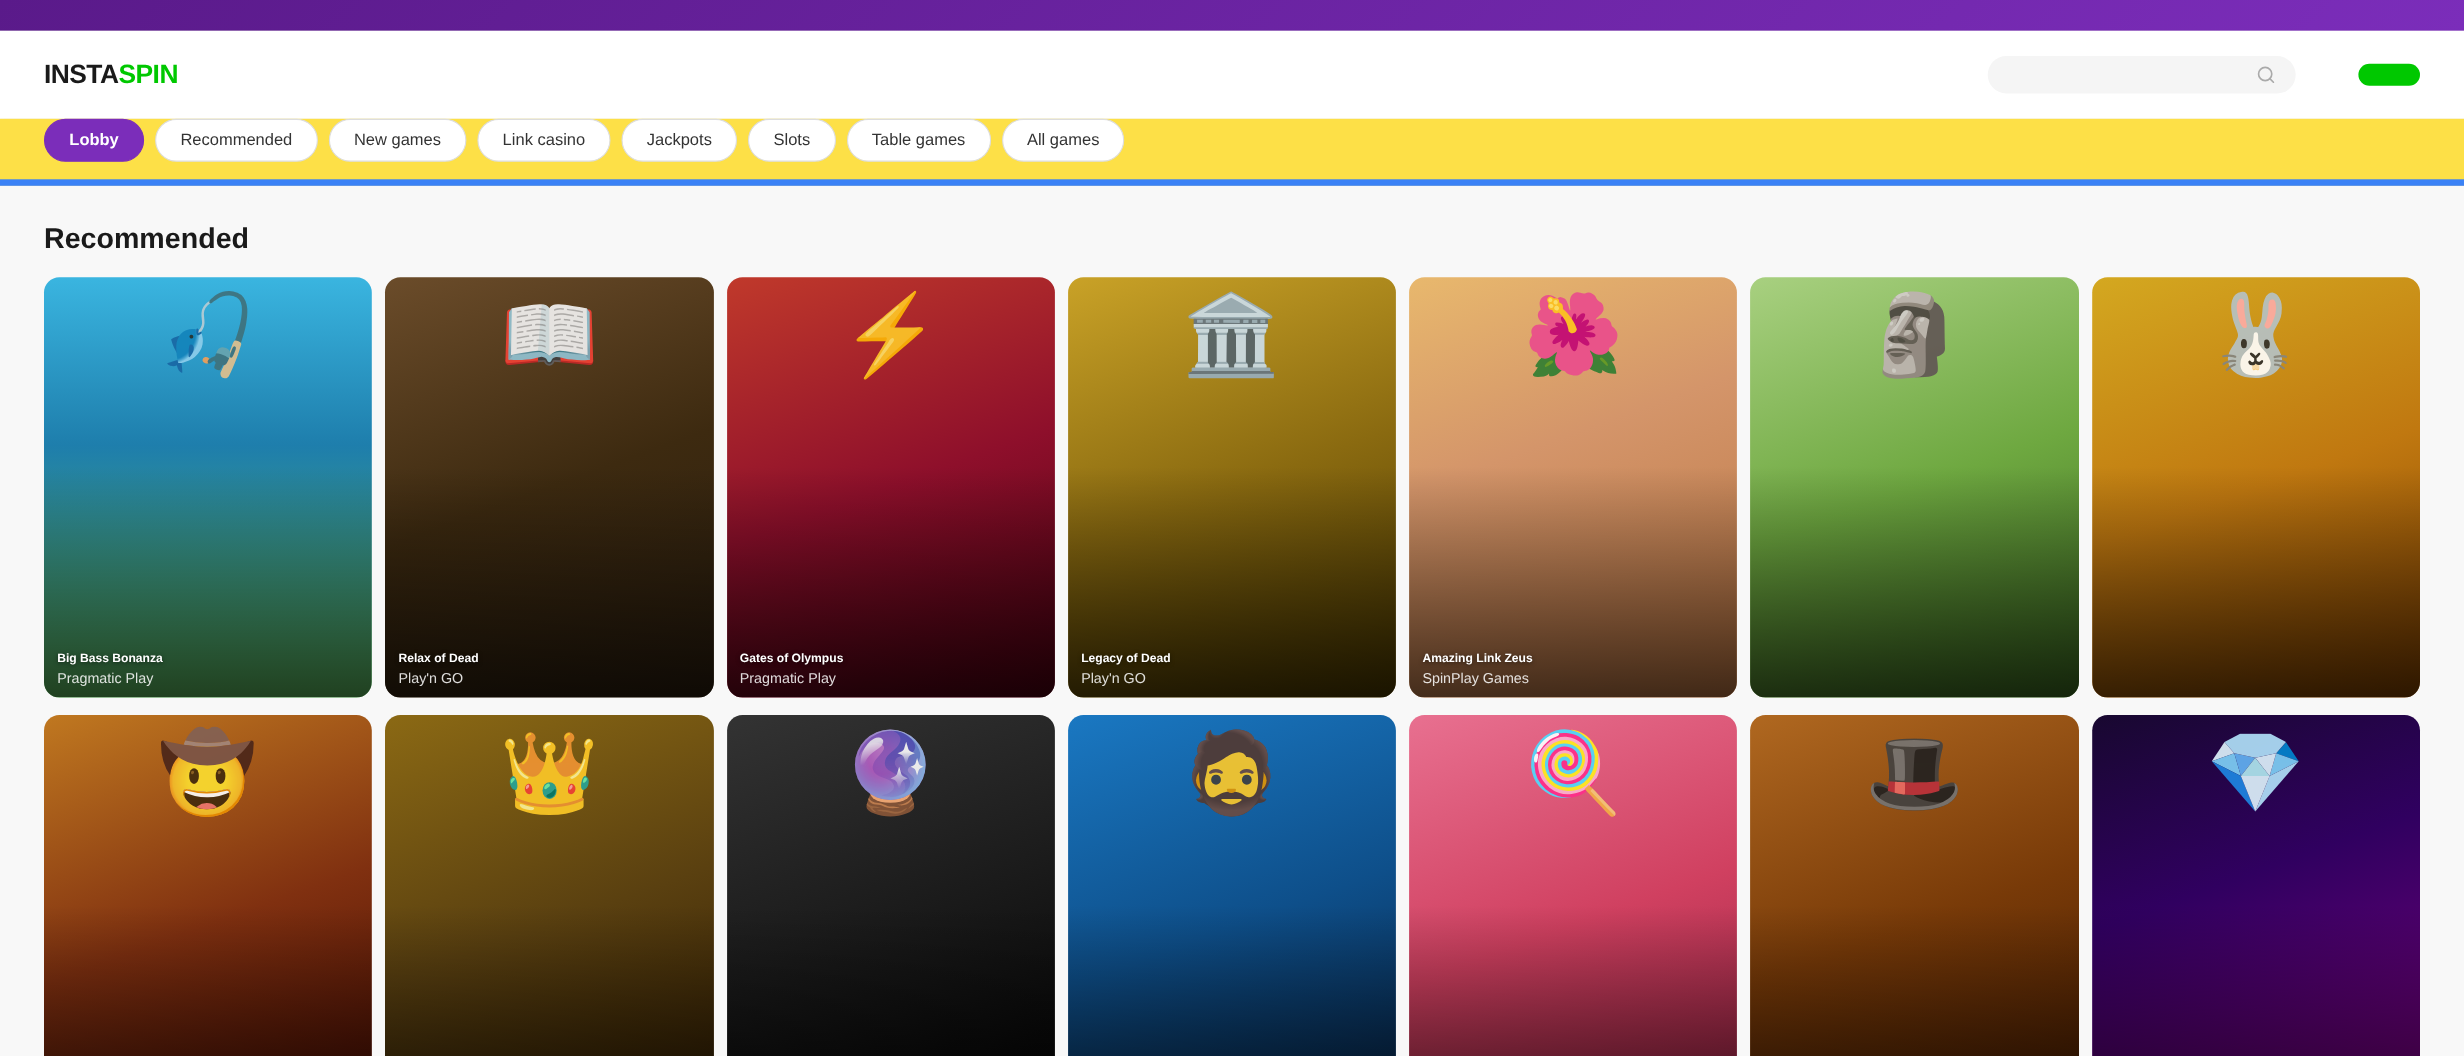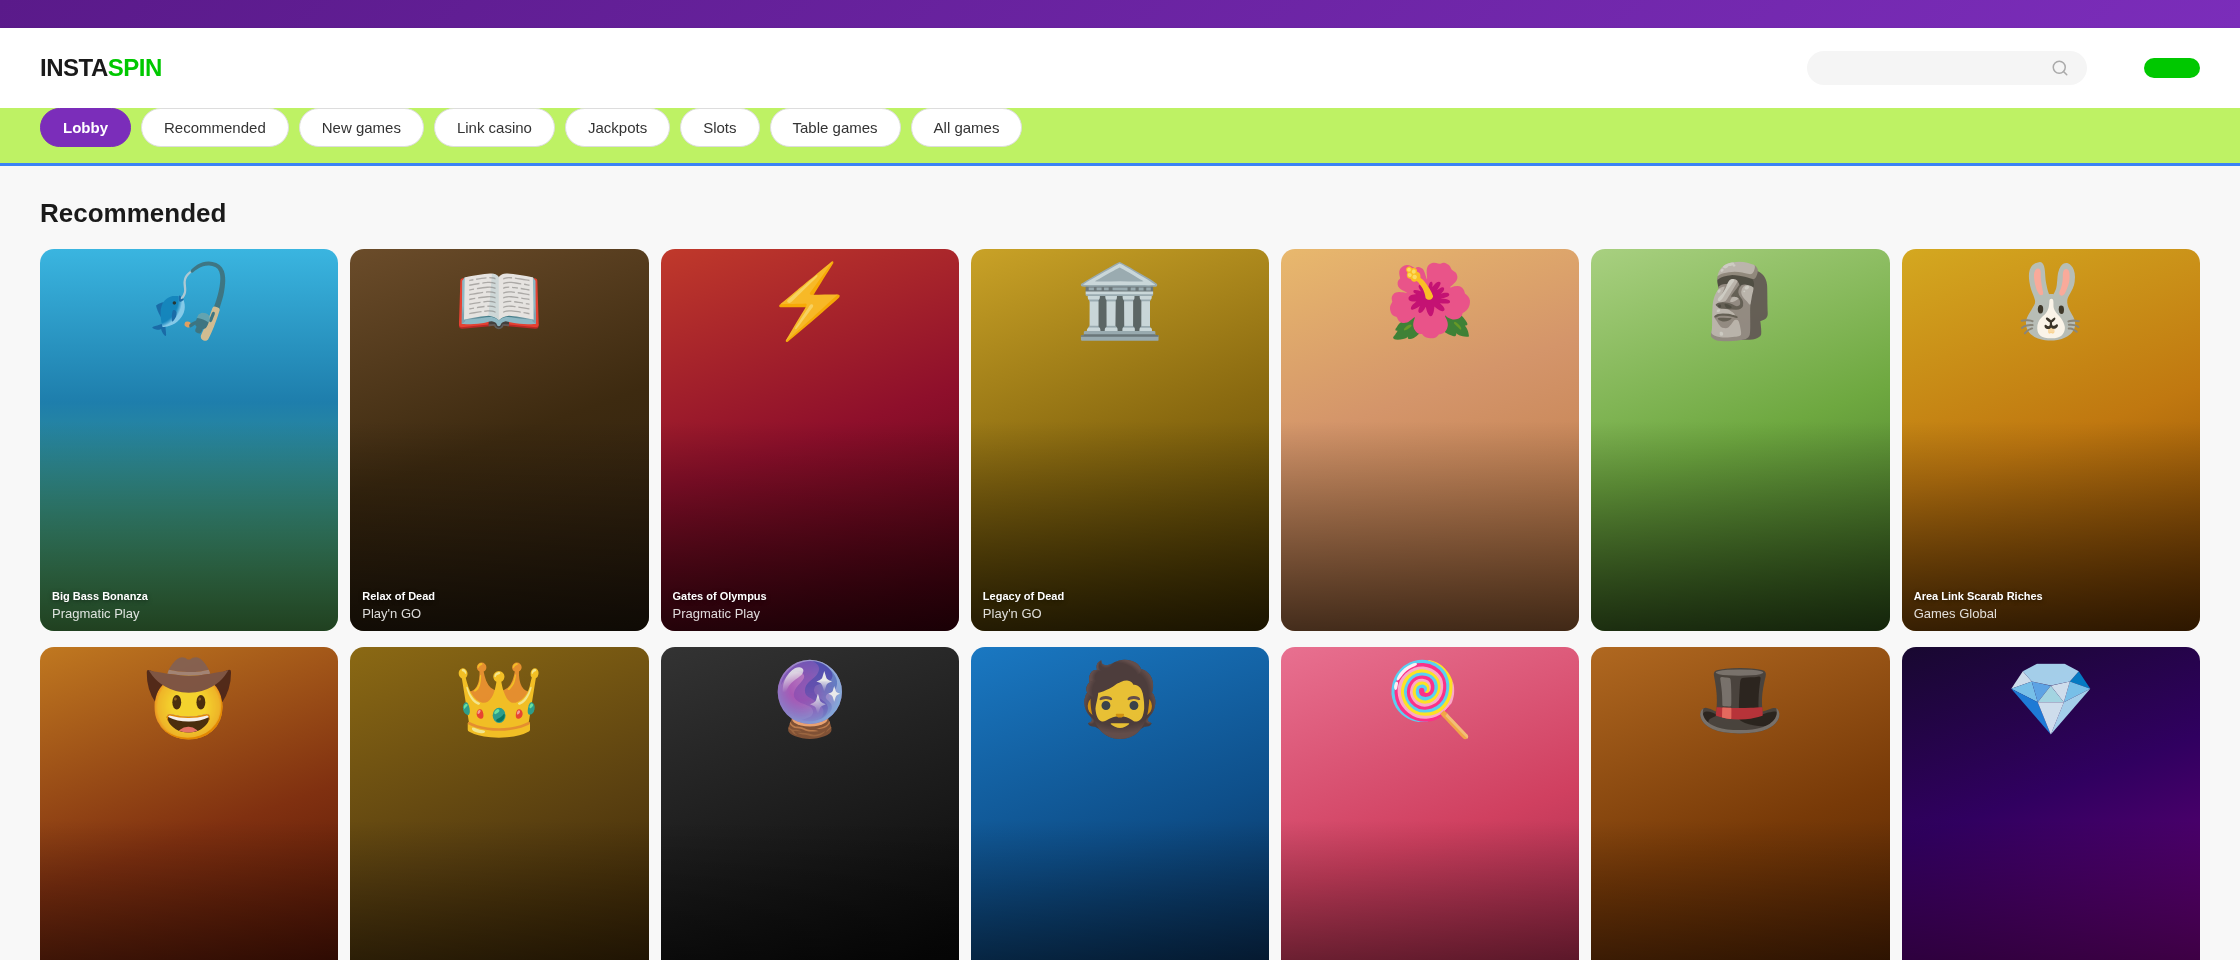--- a/index.html
+++ b/index.html
@@ -84,26 +84,26 @@
       border: none;
       border-radius: 24px;
       padding: 10px 28px;
       font-size: 16px;
       font-weight: 700;
       cursor: pointer;
     }
 
     
     .tabs-bar {
-      background: #bef264;
+      background: #fde047;
       padding: 0 40px 16px;
       display: flex;
       gap: 10px;
       align-items: center;
-      border-bottom: 3px solid #3b82f6;
+      border-bottom: 6px solid #3b82f6;
     }
     .tab-pill {
       border-radius: 24px;
       padding: 10px 22px;
       font-size: 15px;
       cursor: pointer;
       border: 1.5px solid #ddd;
       background: #fff;
       color: #333;
       font-weight: 500;
@@ -268,32 +268,32 @@
         <div class="card-character">🏛️</div>
         <div class="overlay-gradient"></div>
         <div class="game-card-info">
           <div class="game-card-title">Legacy of Dead</div>
           <div class="game-card-studio">Play'n GO</div>
         </div>
       </div>
       <div class="game-card card-zeus">
         <div class="card-character">🌺</div>
         <div class="overlay-gradient"></div>
+        <div class="game-card-info">
+          <div class="game-card-title">Amazing Link Zeus</div>
+          <div class="game-card-studio">SpinPlay Games</div>
+        </div>
       </div>
       <div class="game-card card-temple">
         <div class="card-character">🗿</div>
         <div class="overlay-gradient"></div>
       </div>
       <div class="game-card card-scarab">
         <div class="card-character">🐰</div>
         <div class="overlay-gradient"></div>
-        <div class="game-card-info">
-          <div class="game-card-title">Area Link Scarab Riches</div>
-          <div class="game-card-studio">Games Global</div>
-        </div>
       </div>
     </div>
     <div class="games-grid">
       <div class="game-card card-cowboy">
         <div class="card-character">🤠</div>
         <div class="overlay-gradient"></div>
       </div>
       <div class="game-card card-viking">
         <div class="card-character">👑</div>
         <div class="overlay-gradient"></div>

